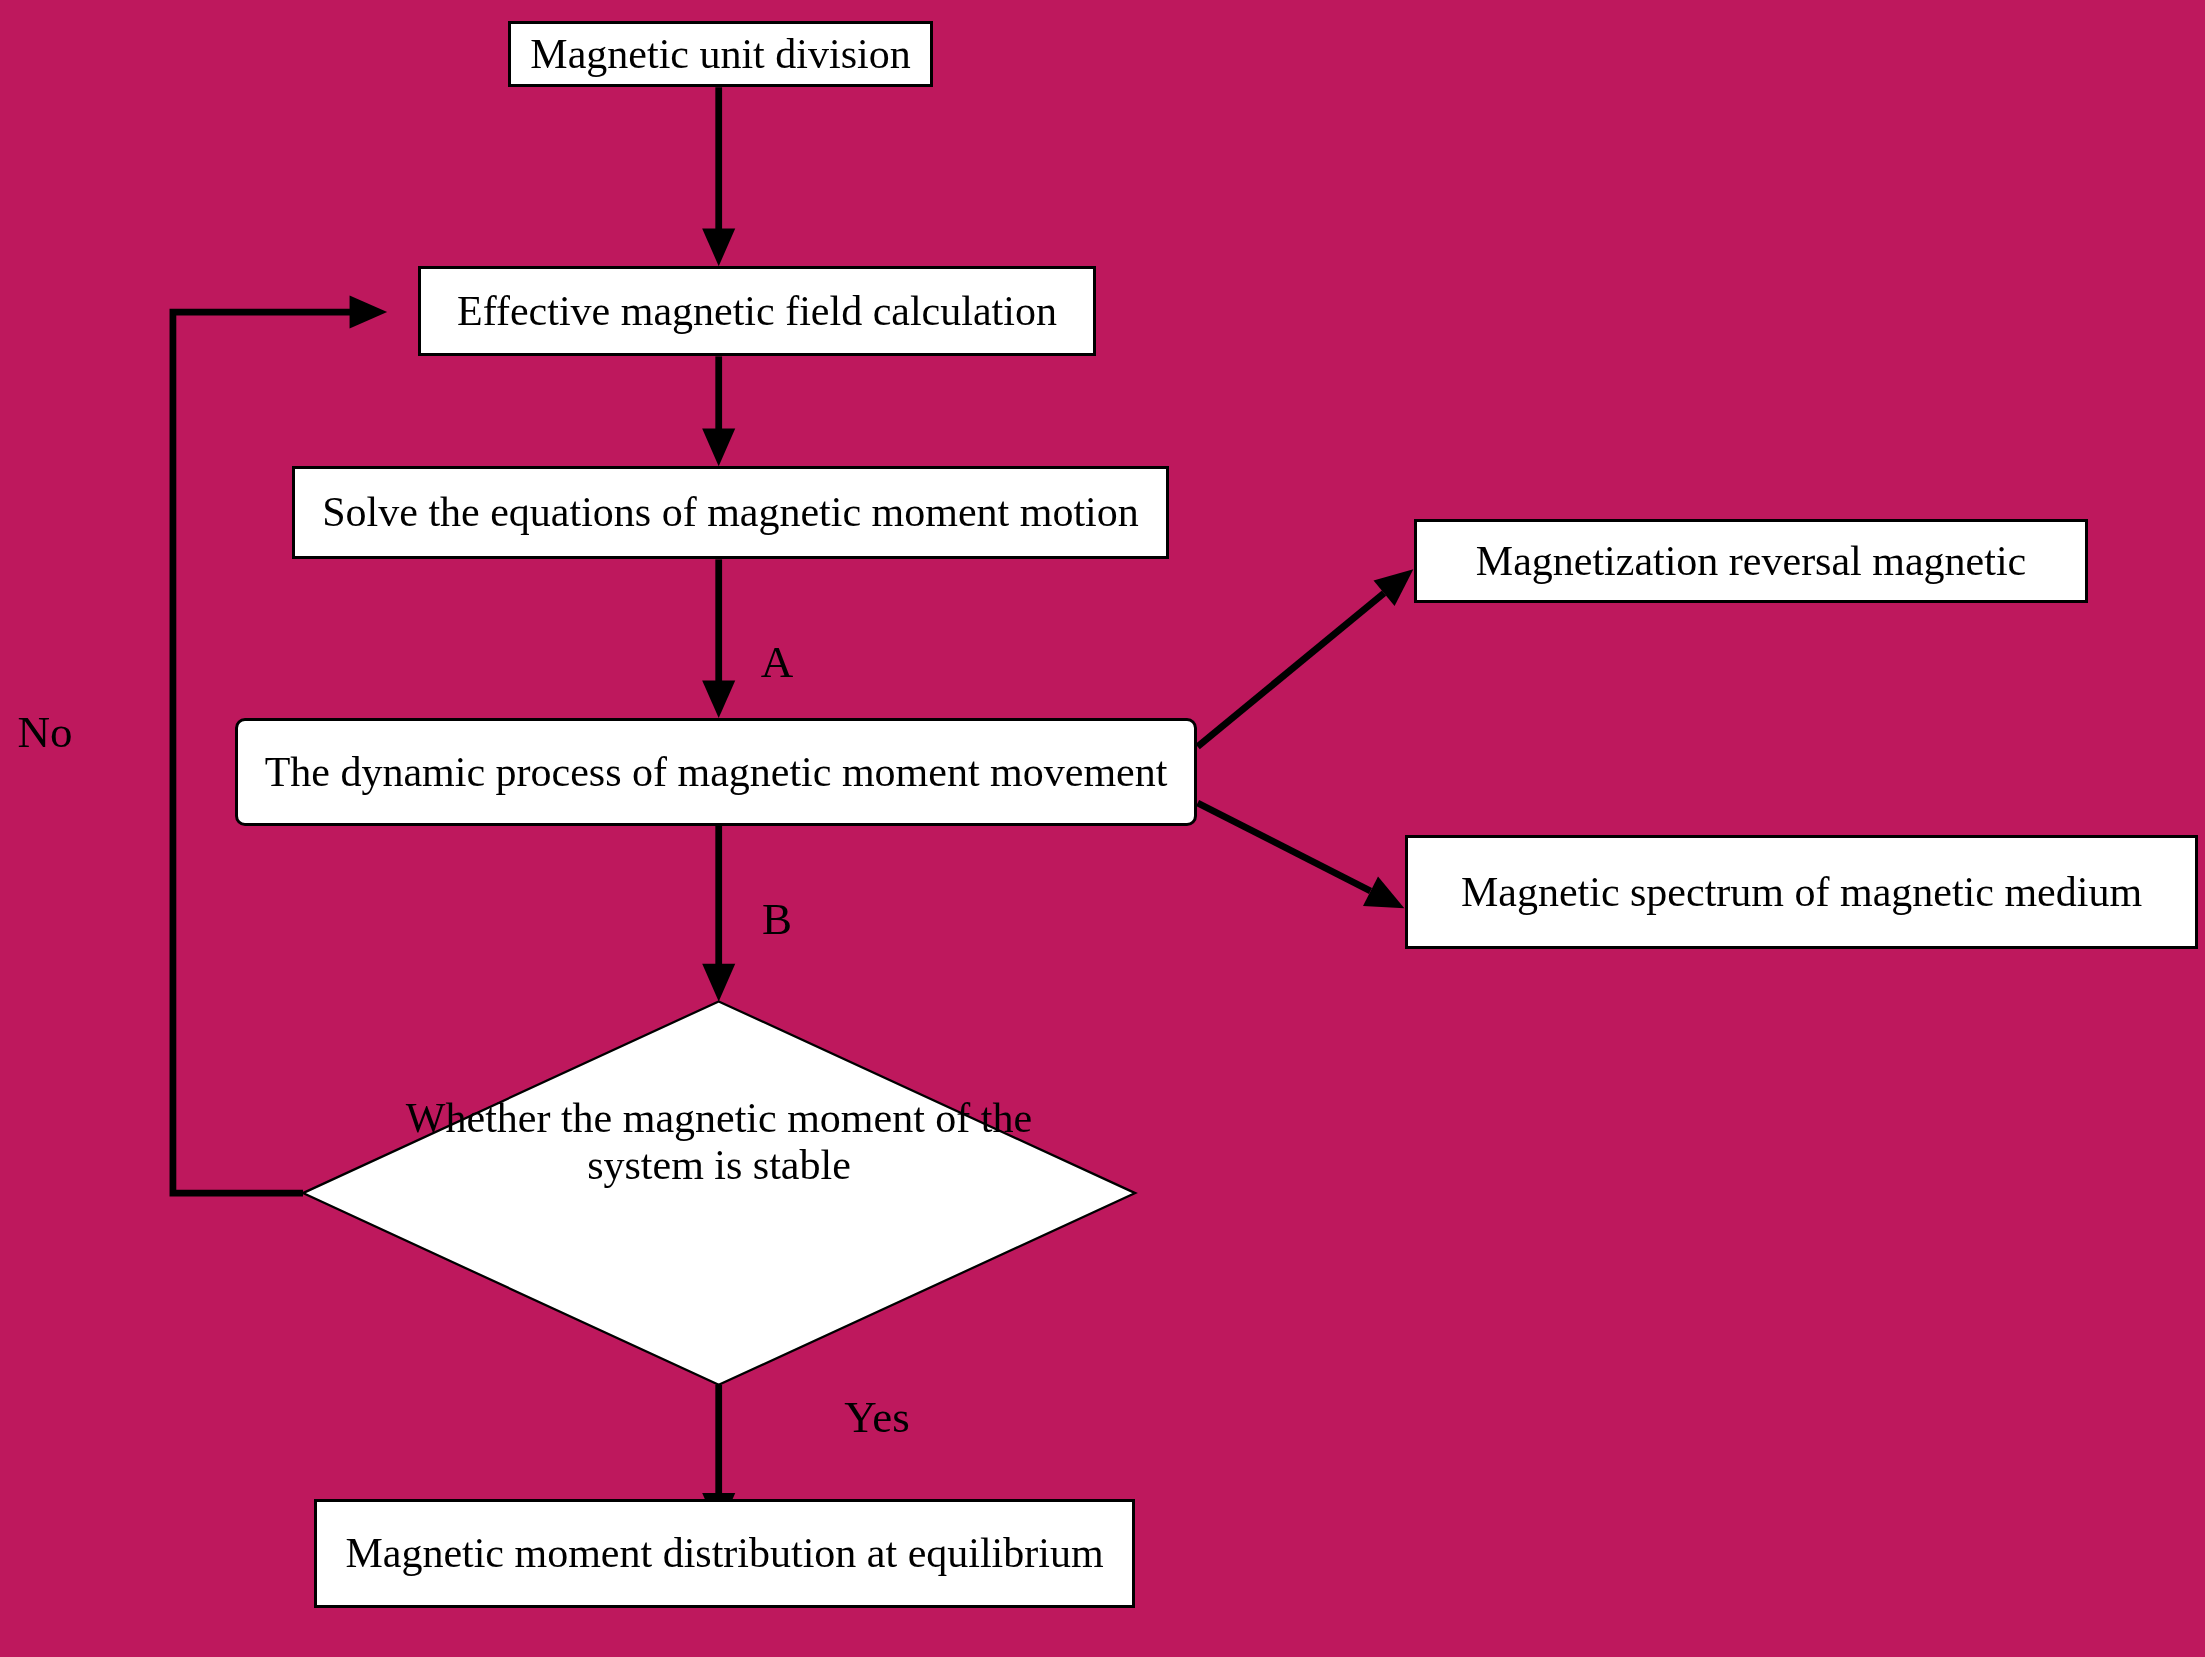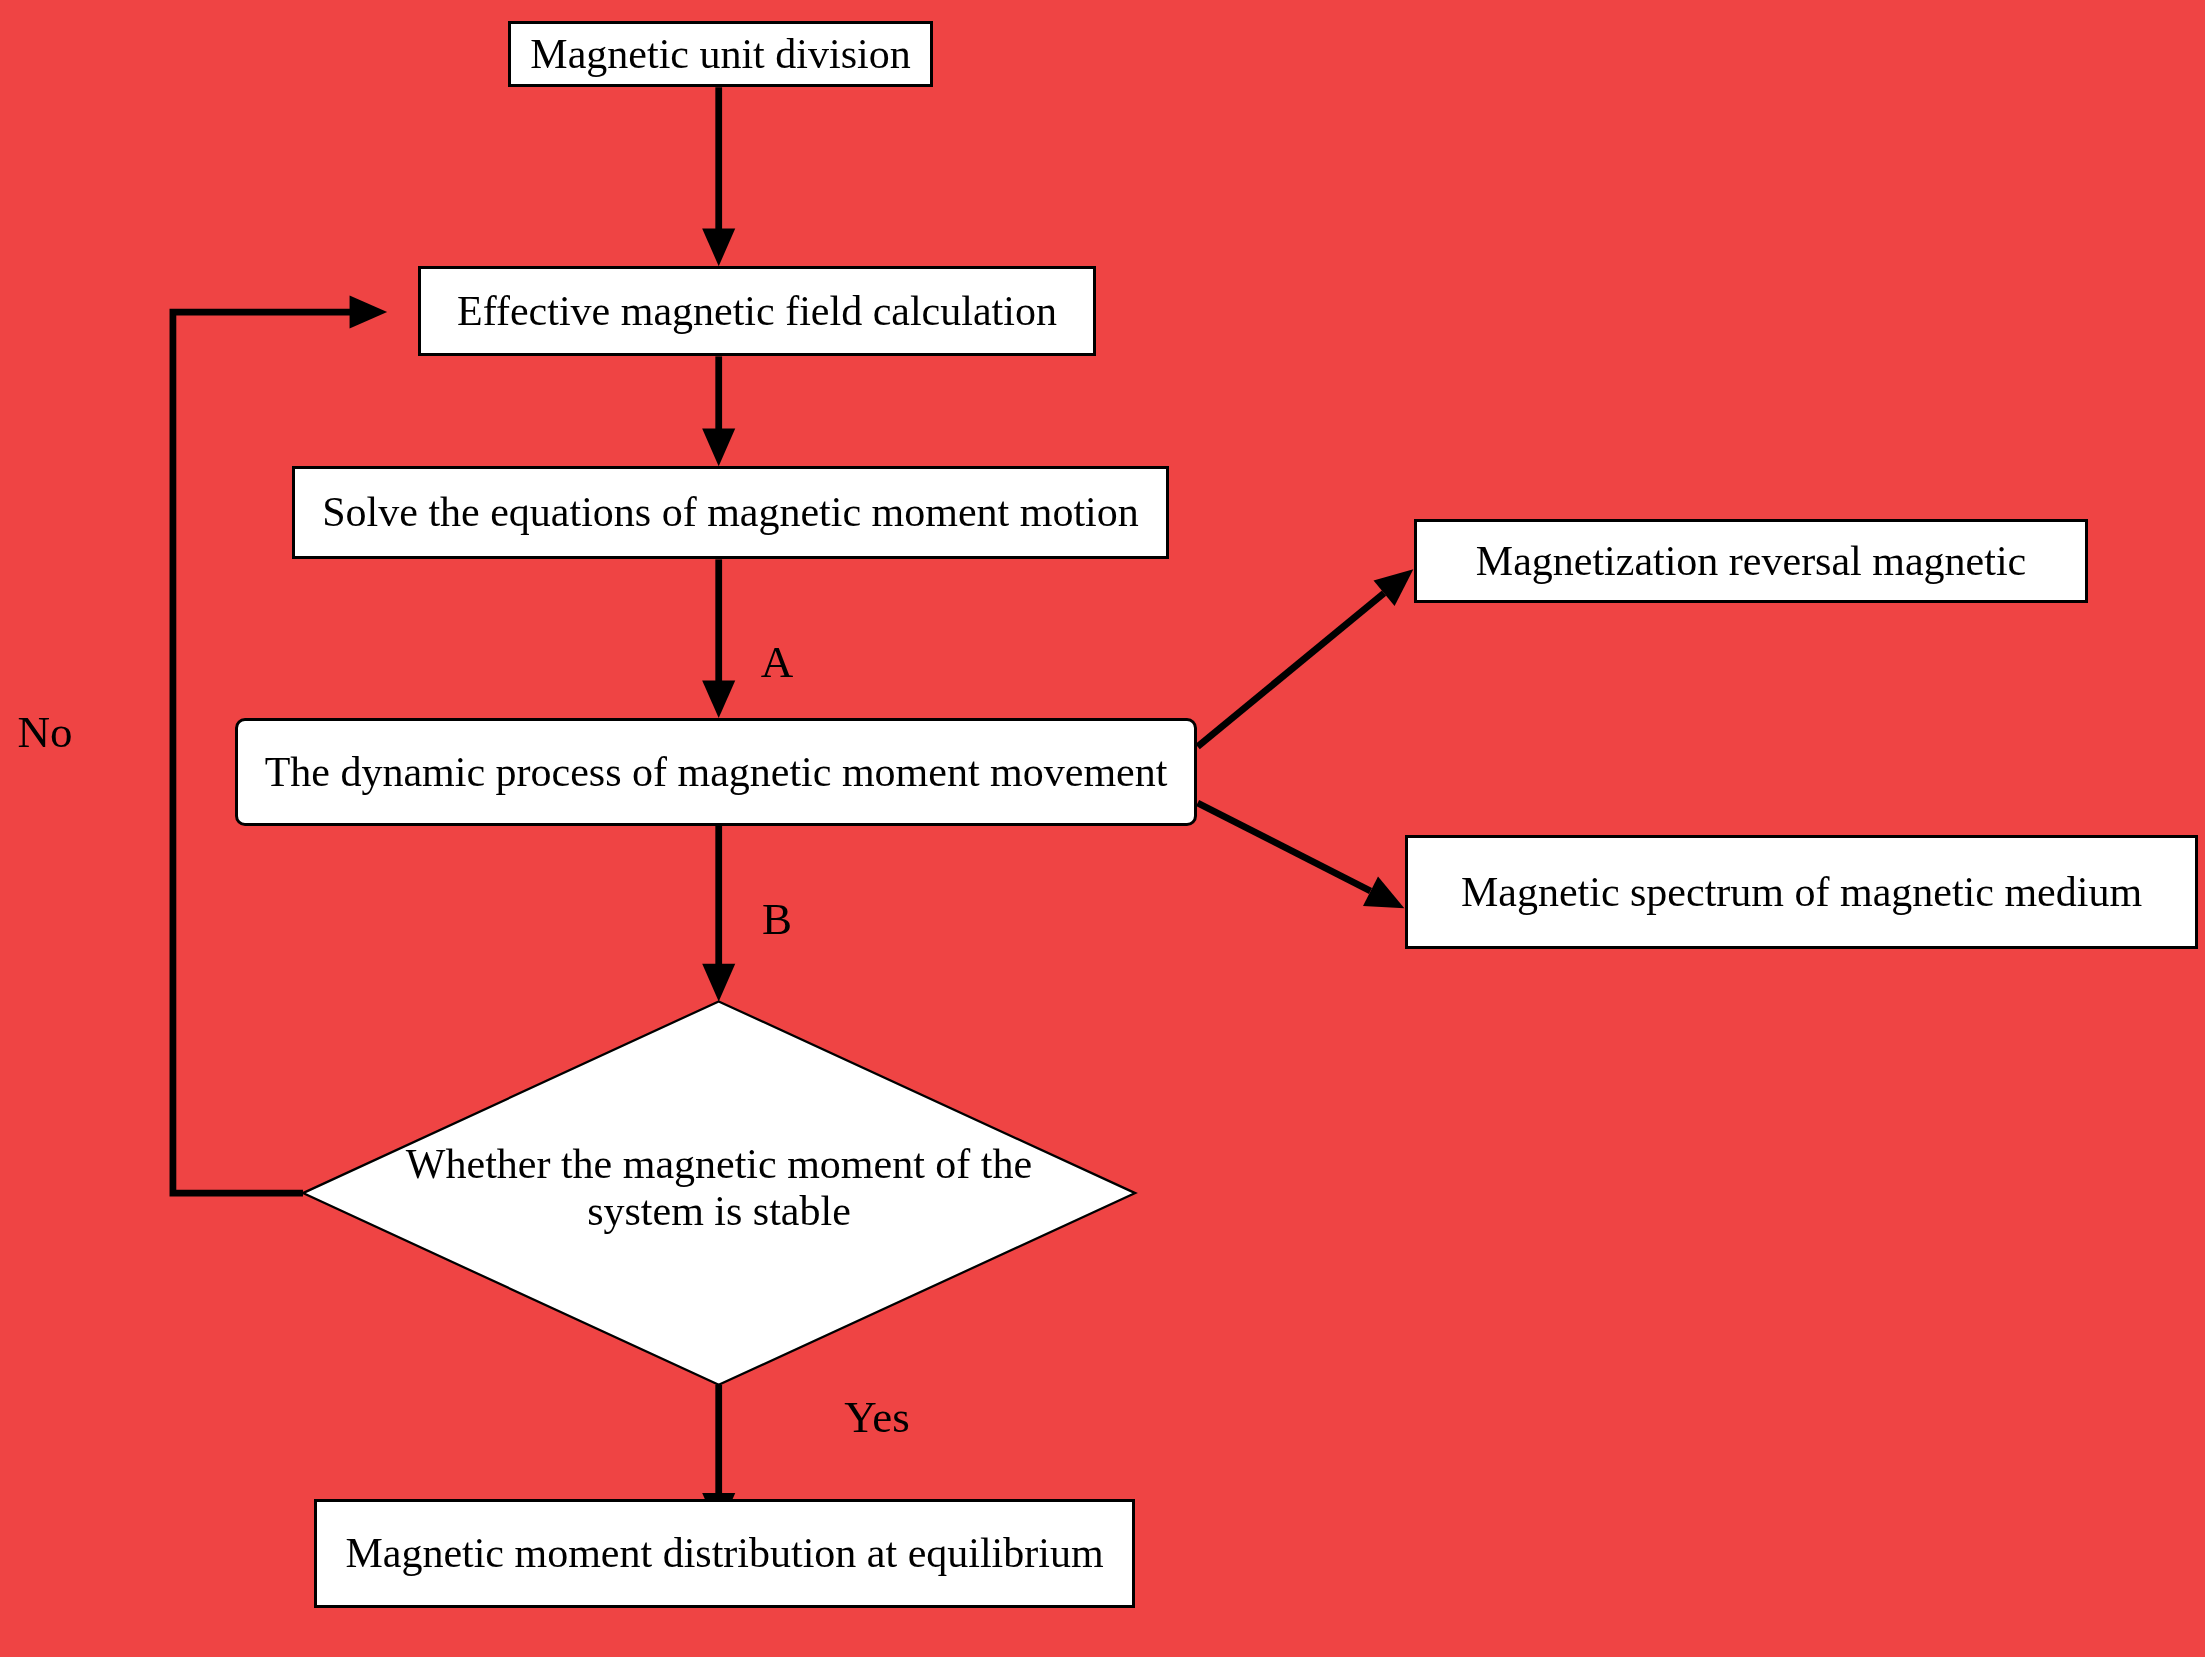--- a/index.html
+++ b/index.html
@@ -4,21 +4,21 @@
 <style>
   html, body {
     margin: 0;
     padding: 0;
     background: #ffffff;
   }
   .stage {
     position: relative;
     width: 2205px;
     height: 1657px;
-    background: #ef4444;
+    background: #be185d;
     font-family: "Liberation Serif", "DejaVu Serif", serif;
     color: #000000;
     overflow: hidden;
   }
   .connector-layer {
     position: absolute;
     left: 0;
     top: 0;
     width: 2205px;
     height: 1657px;
@@ -39,21 +39,21 @@
   .node-unit        { left: 508px;  top: 21px;   width: 425px;  height: 66px;  }
   .node-effective   { left: 387px;  top: 266px;  width: 678px;  height: 90px; margin-left: 31px; }
   .node-solve       { left: 292px;  top: 466px;  width: 877px; height: 93px; }
   .node-dynamic     { left: 235px;  top: 718px;  width: 962px; height: 108px; border-radius: 10px; }
   .node-reversal    { left: 1414px; top: 519px;  width: 674px;  height: 84px; }
   .node-spectrum    { left: 1405px; top: 835px; width: 793px; height: 114px; }
   .node-equilibrium { left: 314px;  top: 1499px; width: 821px; height: 109px; }
   .diamond-text {
     position: absolute;
     left: 358px;
-    top: 1141px;
+    top: 1095px;
     width: 722px;
     text-align: center;
     font-size: 42px;
     line-height: 1.12;
     background: transparent;
   }
   .flabel {
     position: absolute;
     transform: translate(-50%, -50%);
     font-size: 45px;

